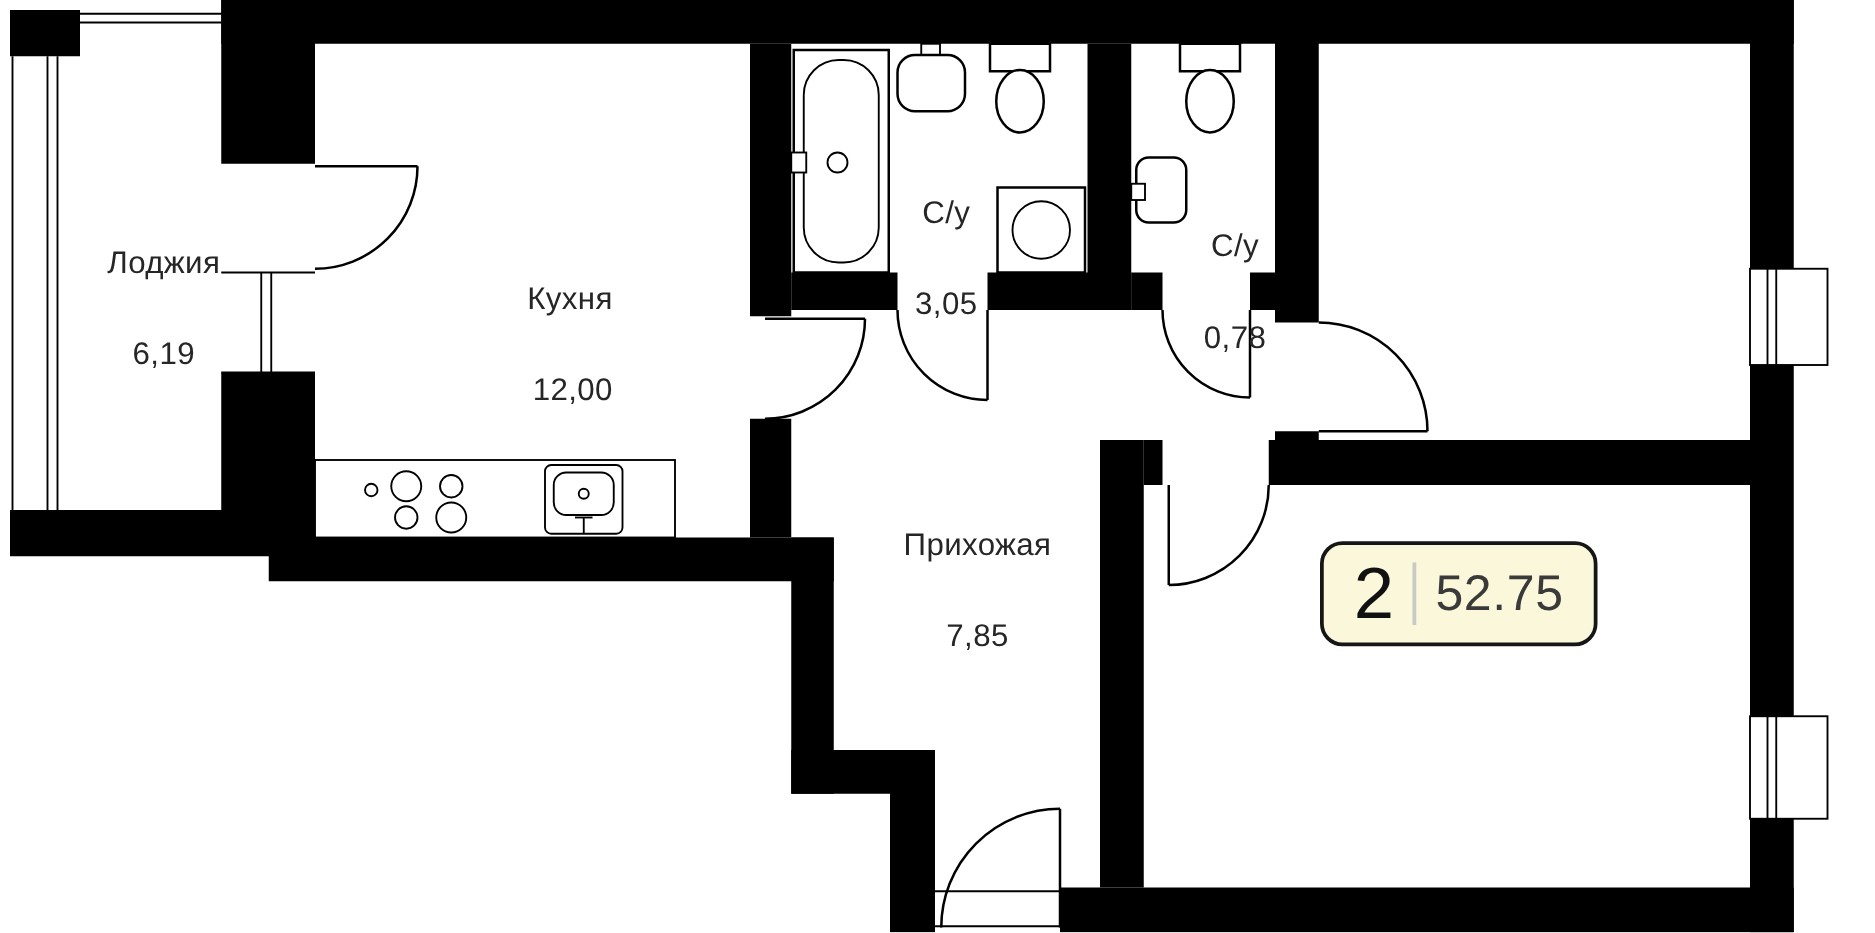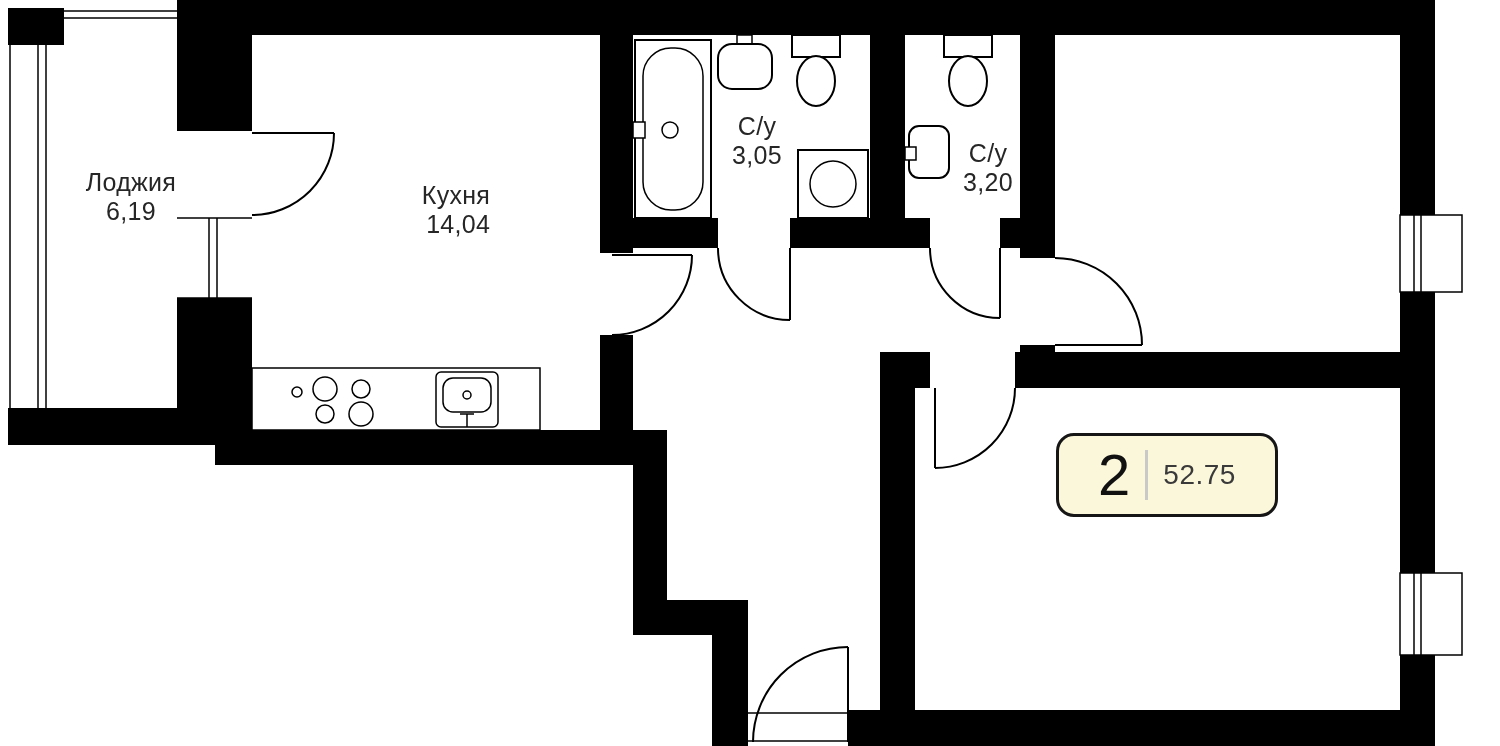--- a/index.html
+++ b/index.html
@@ -1,26 +1,26 @@
 <!DOCTYPE html>
 <html><head>
 <meta charset="utf-8">
 <style>
   html,body{margin:0;padding:0;background:#ffffff;}
   body{font-family:"Liberation Sans","DejaVu Sans",sans-serif;}
   .plan-wrap{position:relative;width:1500px;height:746px;background:#ffffff;overflow:hidden;}
   .plan-svg{position:absolute;left:0;top:0;}
   .room-label{position:absolute;transform:translateX(-50%);text-align:center;white-space:nowrap;}
-  .room-name,.room-area{display:block;font-size:25px;line-height:29px;color:#262626;letter-spacing:.3px;}
+  .room-name,.room-area{display:block;font-size:25px;line-height:29px;color:#262626;letter-spacing:.3px;margin-top:44px;}
   .unit-badge{position:absolute;left:1056px;top:433px;width:222px;height:84px;box-sizing:border-box;
               background:#fbf7da;border:3px solid #161616;border-radius:18px;
               display:flex;align-items:center;justify-content:center;}
   .badge-rooms{font-size:58px;line-height:1;color:#111111;font-weight:400;margin-right:15px;}
   .badge-divider{width:3px;height:50px;background:#c9c9c9;margin-right:15px;}
-  .badge-area{font-size:28px;line-height:1;color:#3a3a3a;font-weight:400;letter-spacing:.5px;}
+  .badge-area{font-size:40px;line-height:1;color:#3a3a3a;font-weight:400;letter-spacing:.5px;}
 </style>
 </head>
 <body>
 
 <div class="plan-wrap">
 
   <svg class="plan-svg" width="1500" height="746" viewBox="0 0 1500 746">
 
     <g fill="#000000">
       <rect x="177" y="0" width="1258" height="35"></rect>
@@ -147,35 +147,39 @@
     </g>
     <g stroke="#000000" fill="none" stroke-width="1.5">
       <rect x="436" y="372" width="62" height="55" rx="5"></rect>
       <rect x="443" y="378" width="48" height="34" rx="10"></rect>
       <circle cx="467" cy="395" r="4"></circle>
       <line x1="467" y1="427" x2="467" y2="414"></line>
       <line x1="460" y1="414" x2="474" y2="414"></line>
     </g>
   </svg>
 
-  <div class="room-label" style="left:131px;top:168px;">
+  <div class="room-label" style="left:131px;top:152px;">
     <span class="room-name">Лоджия</span>
     <span class="room-area">6,19</span>
   </div>
   <div class="room-label" style="left:456px;top:181px;text-align:right;">
     <span class="room-name">Кухня</span>
-    <span class="room-area">14,04</span>
+    <span class="room-area">12,00</span>
   </div>
   <div class="room-label" style="left:757px;top:112px;">
     <span class="room-name">С/у</span>
     <span class="room-area">3,05</span>
   </div>
   <div class="room-label" style="left:988px;top:139px;">
     <span class="room-name">С/у</span>
-    <span class="room-area">3,20</span>
+    <span class="room-area">0,78</span>
+  </div>
+  <div class="room-label" style="left:782px;top:378px;">
+    <span class="room-name">Прихожая</span>
+    <span class="room-area">7,85</span>
   </div>
 
   <div class="unit-badge">
     <span class="badge-rooms">2</span>
     <span class="badge-divider"></span>
     <span class="badge-area">52.75</span>
   </div>
 
 </div>
 

